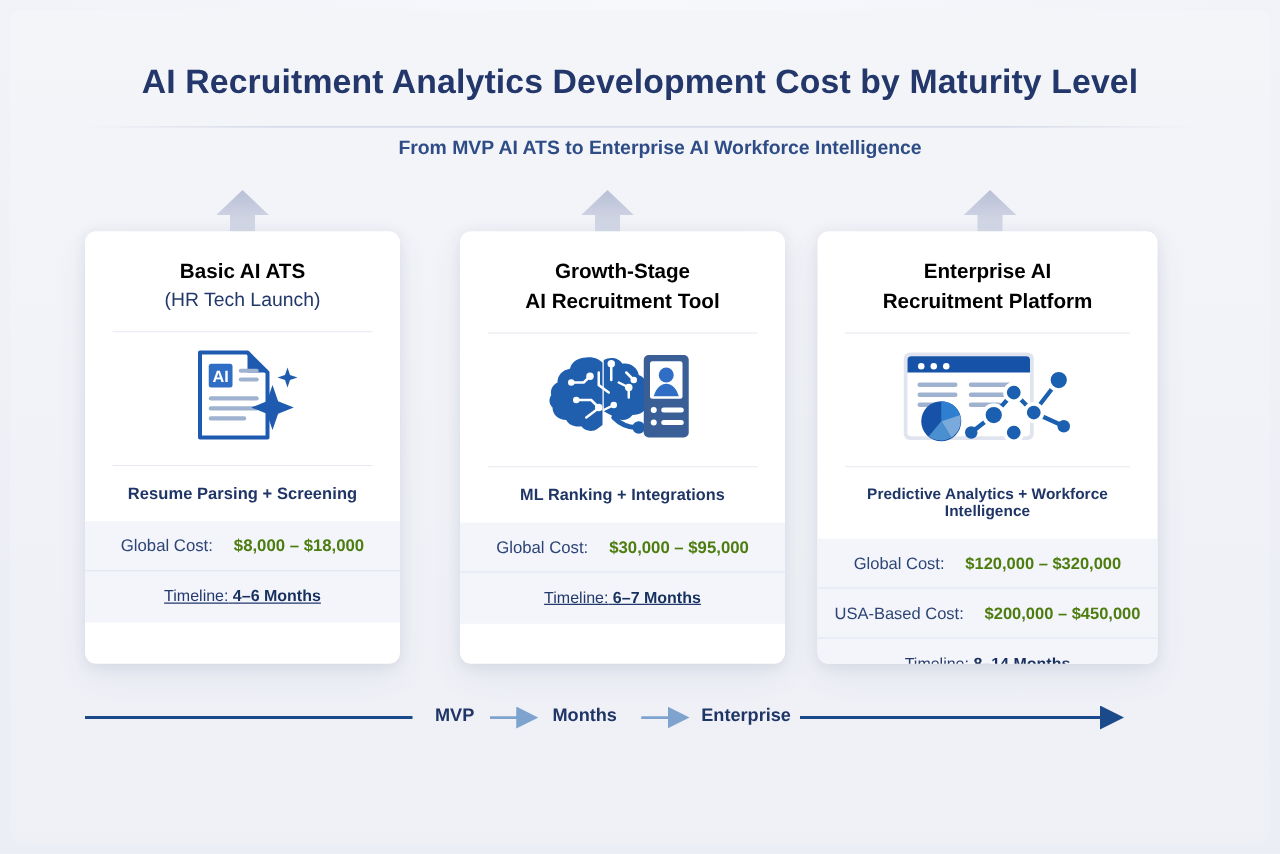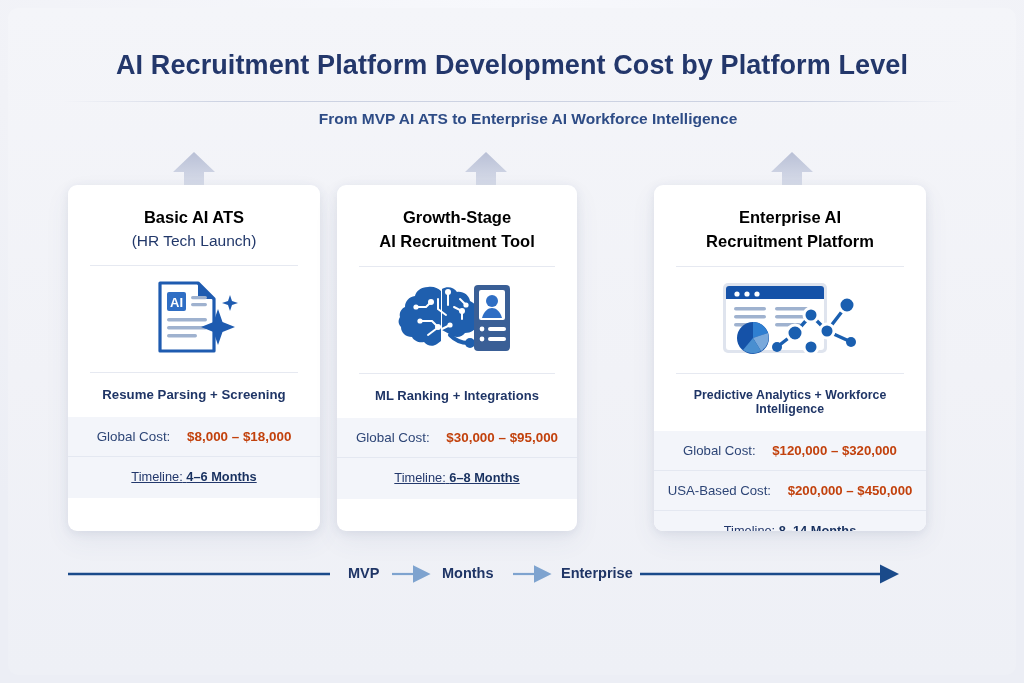--- a/index.html
+++ b/index.html
@@ -41,21 +41,21 @@
   .uparrow svg{display:block;}
 
   
   .card{
     position:absolute;top:185px;height:346px;
     background:#ffffff;border-radius:9px;
     box-shadow:0 2px 10px rgba(70,85,130,.10), 0 10px 26px rgba(70,85,130,.07);
     overflow:hidden;
   }
   #card0{left:68px;width:252px;}
-  #card1{left:337px;width:240px;}
+  #card1{left:368px;width:260px;}
   #card2{left:654px;width:272px;}
 
   .card-head{
     position:relative;padding:20px 10px 12px 10px;text-align:center;
   }
   .c-title{
     font-size:16.5px;font-weight:600;color:#000000;line-height:1.48;
   }
   .c-sub{
     font-size:15.5px;font-weight:400;color:#22386a;line-height:1.5;
@@ -73,40 +73,40 @@
   #card2 .feature{font-size:12.3px;}
   #card1 .feature{font-size:13px;}
 
   .cost-band{background:#f3f5fa;}
   .cost-row{
     text-align:center;padding:12px 6px;font-size:13.4px;color:#23386c;
     border-bottom:1px solid #e4e8f1;
   }
   .cost-row:last-child{border-bottom:none;}
   .cost-row .lbl{font-weight:400;color:#2d4576;}
-  .cost-row .val{font-weight:700;color:#c2410c;padding-left:13px;}
+  .cost-row .val{font-weight:700;color:#4d7c0f;padding-left:13px;}
   .timeline-row{
     text-align:center;padding:12px 6px 14px 6px;font-size:12.8px;color:#23386c;text-decoration:underline;
   }
   .timeline-row .lbl{font-weight:400;}
   .timeline-row .val{font-weight:700;color:#17305f;}
   #card2 .cost-row{font-size:13.2px;}
 
   
   .footer{position:absolute;left:0;top:556px;width:1024px;height:40px;}
   .fl{font-size:14.5px;font-weight:600;color:#1f3566;padding:0 10px;}
 </style>
 </head>
 <body>
 
 <div id="root">
   <div class="frame"></div>
 
   <div class="header">
-    <div class="title">AI Recruitment Platform Development Cost by Platform Level</div>
+    <div class="title">AI Recruitment Analytics Development Cost by Maturity Level</div>
     <div class="hdr-divider"></div>
     <div class="subtitle">From MVP AI ATS to Enterprise AI Workforce Intelligence</div>
   </div>
 
   <div class="uparrow" style="left:171px;top:150px;">
     <svg width="46" height="42" viewBox="0 0 46 42">
       <defs>
           <linearGradient id="ga1" x1="0" y1="0" x2="0" y2="1">
         <stop offset="0%" stop-color="#b9c0d6"></stop>
             <stop offset="100%" stop-color="#dfe3ee"></stop>
@@ -223,21 +223,21 @@
     </div>
     <div class="rule"></div>
     <div class="feature">ML Ranking + Integrations</div>
     <div class="cost-band">
       <div class="cost-row">
         <span class="lbl">Global Cost:</span>
         <span class="val">$30,000 – $95,000</span>
       </div>
       <div class="timeline-row">
         <span class="lbl">Timeline:</span>
-        <span class="val">6–8 Months</span>
+        <span class="val">6–7 Months</span>
       </div>
     </div>
   </div>
 
   <div class="card" id="card2">
     <div class="card-head">
       <div class="c-title">Enterprise AI</div>
       <div class="c-title l2">Recruitment Platform</div>
     </div>
     <div class="rule"></div>

